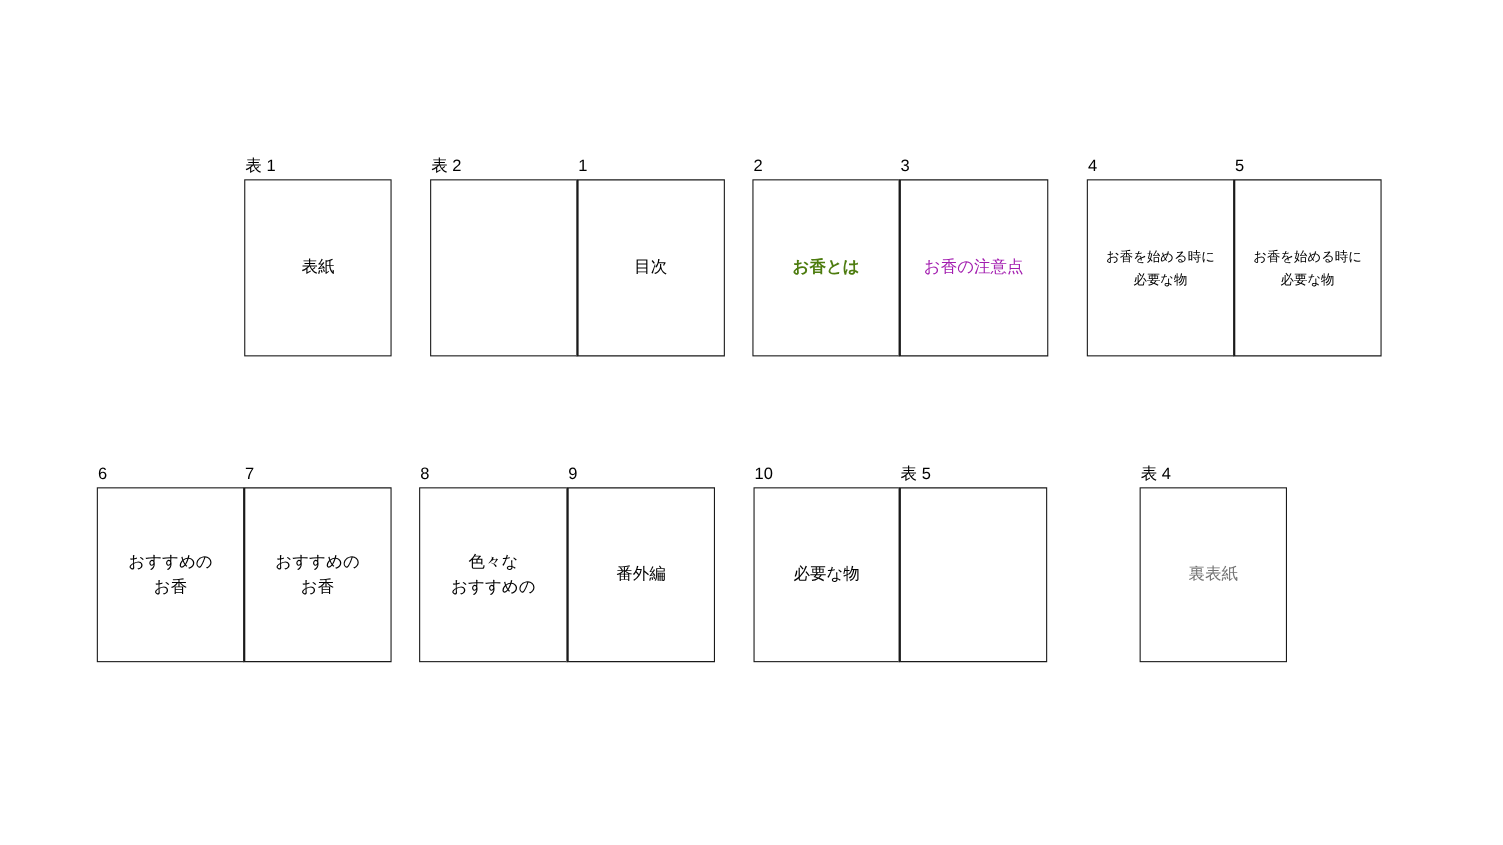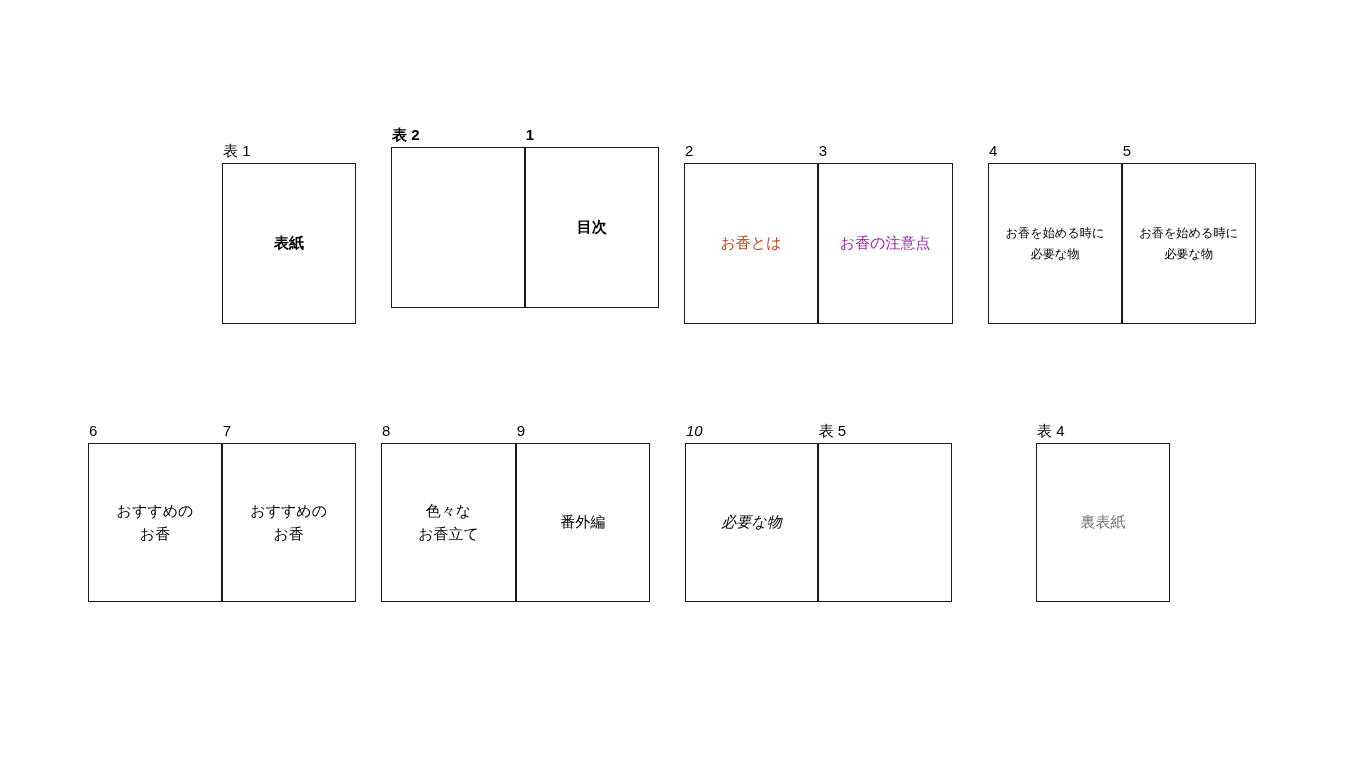--- a/index.html
+++ b/index.html
@@ -64,37 +64,37 @@
     line-height: 1.7;
   }
 </style>
 </head>
 <body>
 
 <div id="storyboard" style="background: rgb(255, 255, 255);">
     <div class="spread" style="left: 222px; top: 163px; height: 161px;">
       <div class="page" style="width: 134px; border-color: rgb(26, 26, 26);">
         <div class="page-label" style="color: rgb(0, 0, 0);">表 1</div>
-        <div class="page-title" style="color: rgb(0, 0, 0); font-weight: bold;">表紙</div>
+        <div class="page-title" style="color: rgb(0, 0, 0);">表紙</div>
       </div>
     </div>
-    <div class="spread" style="left: 391px; top: 147px; height: 161px; font-weight: bold;">
+    <div class="spread" style="left: 391px; top: 163px; height: 161px;">
       <div class="page" style="width: 134px; border-color: rgb(26, 26, 26);">
         <div class="page-label" style="color: rgb(0, 0, 0);">表 2</div>
         <div class="page-title" style="color: rgb(0, 0, 0);"></div>
       </div>
       <div class="page" style="width: 135px; border-color: rgb(26, 26, 26);">
         <div class="page-label" style="color: rgb(0, 0, 0);">1</div>
         <div class="page-title" style="color: rgb(0, 0, 0);">目次</div>
       </div>
     </div>
     <div class="spread" style="left: 684px; top: 163px; height: 161px;">
       <div class="page" style="width: 134px; border-color: rgb(26, 26, 26);">
         <div class="page-label" style="color: rgb(0, 0, 0);">2</div>
-        <div class="page-title" style="color: #c2410c;">お香とは</div>
+        <div class="page-title" style="color: #4d7c0f; font-weight: bold;">お香とは</div>
       </div>
       <div class="page" style="width: 136px; border-color: rgb(26, 26, 26);">
         <div class="page-label" style="color: rgb(0, 0, 0);">3</div>
         <div class="page-title" style="color: #a21caf;">お香の注意点</div>
       </div>
     </div>
     <div class="spread" style="left: 988px; top: 163px; height: 161px;">
       <div class="page" style="width: 134px; border-color: rgb(26, 26, 26);">
         <div class="page-label" style="color: rgb(0, 0, 0);">4</div>
         <div class="page-title small" style="color: rgb(0, 0, 0);">お香を始める時に
@@ -115,29 +115,29 @@
       <div class="page" style="width: 135px; border-color: rgb(26, 26, 26);">
         <div class="page-label" style="color: rgb(0, 0, 0);">7</div>
         <div class="page-title" style="color: rgb(0, 0, 0);">おすすめの
 お香</div>
       </div>
     </div>
     <div class="spread" style="left: 381px; top: 443px; height: 159px;">
       <div class="page" style="width: 135px; border-color: rgb(26, 26, 26);">
         <div class="page-label" style="color: rgb(0, 0, 0);">8</div>
         <div class="page-title" style="color: rgb(0, 0, 0);">色々な
-お香立て</div>
+おすすめの</div>
       </div>
       <div class="page" style="width: 135px; border-color: rgb(26, 26, 26);">
         <div class="page-label" style="color: rgb(0, 0, 0);">9</div>
         <div class="page-title" style="color: rgb(0, 0, 0);">番外編</div>
       </div>
     </div>
     <div class="spread" style="left: 685px; top: 443px; height: 159px;">
-      <div class="page" style="width: 133px; border-color: rgb(26, 26, 26); font-style: italic;">
+      <div class="page" style="width: 133px; border-color: rgb(26, 26, 26);">
         <div class="page-label" style="color: rgb(0, 0, 0);">10</div>
         <div class="page-title" style="color: rgb(0, 0, 0);">必要な物</div>
       </div>
       <div class="page" style="width: 135px; border-color: rgb(26, 26, 26);">
         <div class="page-label" style="color: rgb(0, 0, 0);">表 5</div>
         <div class="page-title" style="color: rgb(0, 0, 0);"></div>
       </div>
     </div>
     <div class="spread" style="left: 1036px; top: 443px; height: 159px;">
       <div class="page" style="width: 134px; border-color: rgb(26, 26, 26);">

